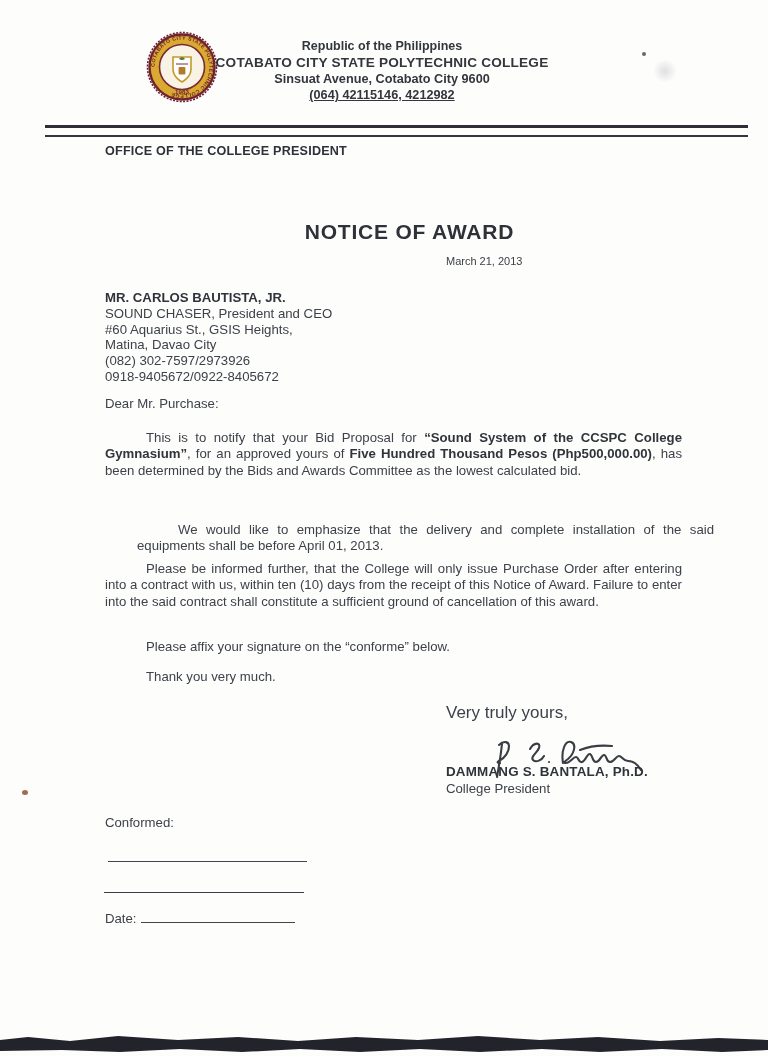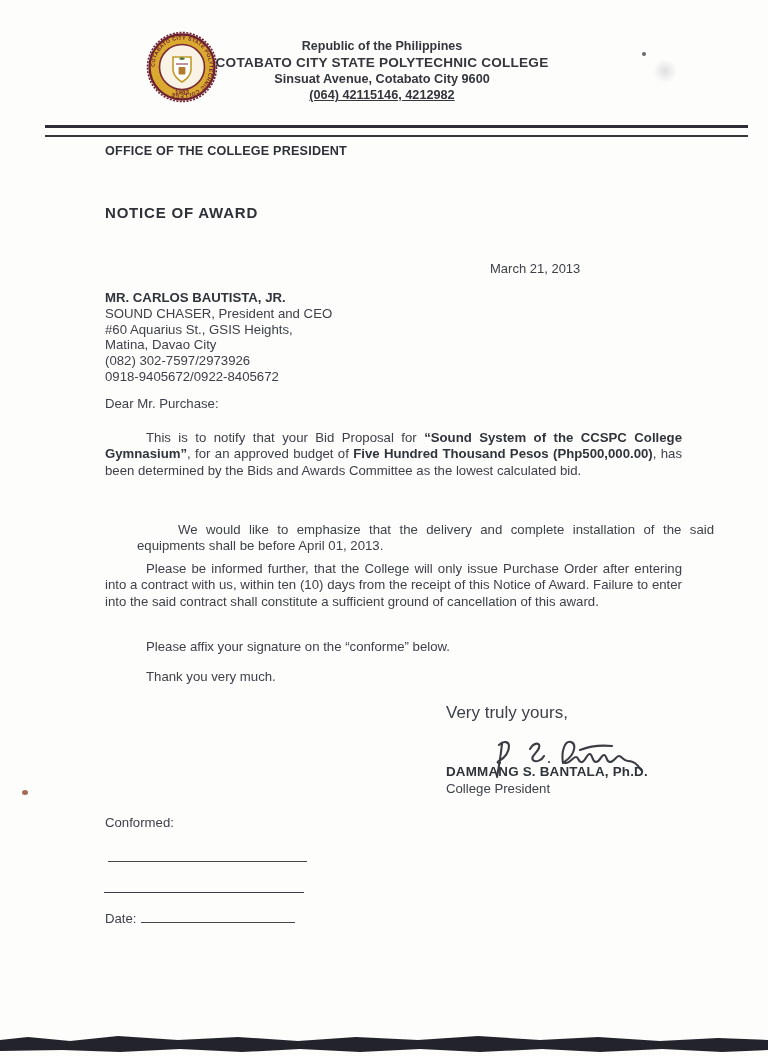--- a/index.html
+++ b/index.html
@@ -24,24 +24,24 @@
 
   
   .rule {
     left:45px; top:125px; width:703px; height:7px;
     border-top:3px solid #2e2f36;
     border-bottom:2px solid #35363d;
   }
 
   .office { left:105px; top:144px; font-size:12.6px; font-weight:bold; color:#2e3138; letter-spacing:0.2px; }
 
-  .title { left:105px; top:204px; width:577px; text-align:left;
-           font-size:15px; font-weight:bold; letter-spacing:0.8px; color:#2e3138; margin:0; }
+  .title { left:105px; top:204px; width:577px; text-align:center;
+           font-size:21px; font-weight:bold; letter-spacing:0.8px; color:#2e3138; margin:16px; }
 
-  .date-line { left:446px; top:261px; font-size:13px;margin-left:44px; }
+  .date-line { left:446px; top:255px; font-size:11px; }
 
   .recipient { left:105px; top:290px; font-size:13.2px; line-height:15.8px; }
   .recipient .r-name { font-weight:bold; color:#2f333a; }
 
   .salutation { left:105px; top:396px; font-size:13.2px; }
 
   .para {
     left:105px; width:577px; margin:0;
     font-size:13.2px; line-height:16.4px;
     text-align:justify; text-indent:41px;
@@ -120,21 +120,21 @@
     <div class="r-name">MR. CARLOS BAUTISTA, JR.</div>
     <div>SOUND CHASER, President and CEO</div>
     <div>#60 Aquarius St., GSIS Heights,</div>
     <div>Matina, Davao City</div>
     <div>(082) 302-7597/2973926</div>
     <div>0918-9405672/0922-8405672</div>
   </div>
 
   <div class="abs salutation">Dear Mr. Purchase:</div>
 
-  <p class="abs para p1"><span>This is to notify that your Bid Proposal for </span><b>“Sound System of the CCSPC College Gymnasium”</b><span>, for an approved budget of </span><b>Five Hundred Thousand Pesos (Php500,000.00)</b><span>, has been determined by the Bids and Awards Committee as the lowest calculated bid.</span></p>
+  <p class="abs para p1"><span>This is to notify that your Bid Proposal for </span><b>“Sound System of the CCSPC College Gymnasium”</b><span>, for an approved yours of </span><b>Five Hundred Thousand Pesos (Php500,000.00)</b><span>, has been determined by the Bids and Awards Committee as the lowest calculated bid.</span></p>
 
   <p class="abs para p2">We would like to emphasize that the delivery and complete installation of the said equipments shall be before April 01, 2013.</p>
 
   <p class="abs para p3">Please be informed further, that the College will only issue Purchase Order after entering into a contract with us, within ten (10) days from the receipt of this Notice of Award. Failure to enter into the said contract shall constitute a sufficient ground of cancellation of this award.</p>
 
   <p class="abs para p4">Please affix your signature on the “conforme” below.</p>
 
   <p class="abs para p5">Thank you very much.</p>
 
   <div class="abs valediction">Very truly yours,</div>

